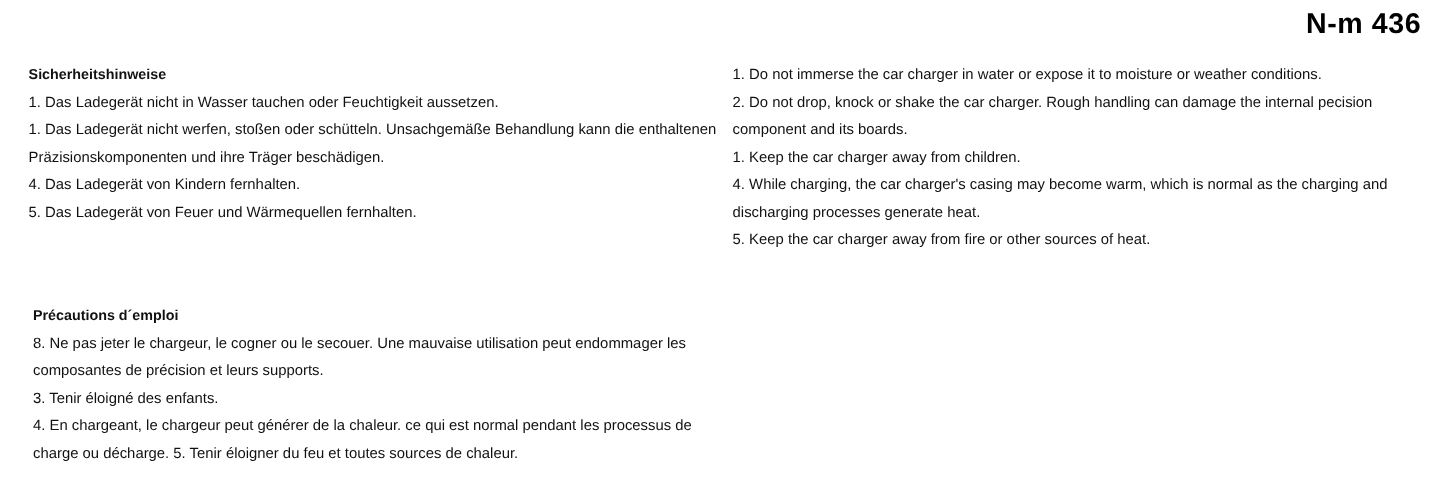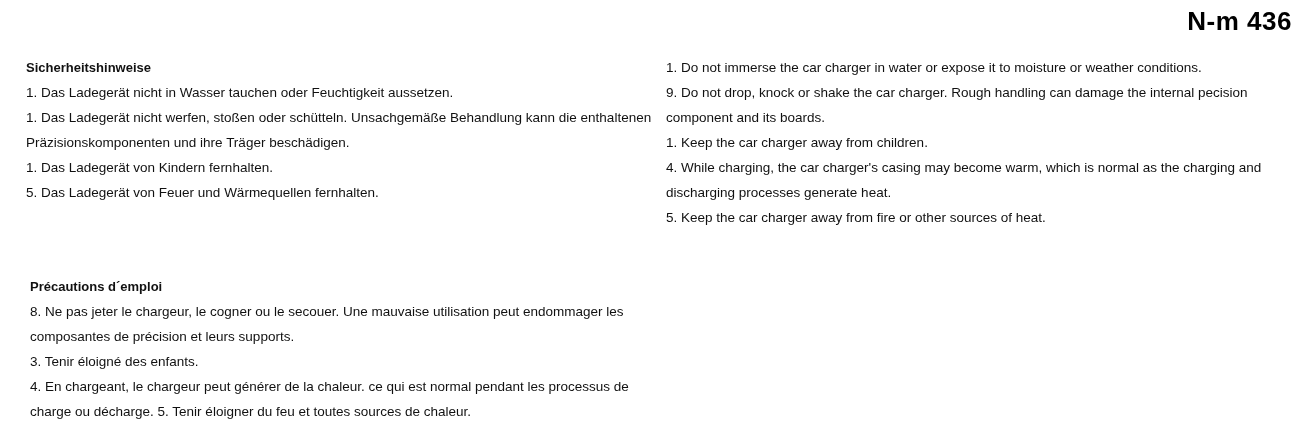--- a/index.html
+++ b/index.html
@@ -69,27 +69,27 @@
   <div class="header">
     <span class="model">N-m 436</span>
   </div>
 
   <div class="columns">
 
     <section class="col-left">
       <h3 class="section-title">Sicherheitshinweise</h3>
       <p class="item">1. Das Ladegerät nicht in Wasser tauchen oder Feuchtigkeit aussetzen.</p>
       <p class="item">1. Das Ladegerät nicht werfen, stoßen oder schütteln. Unsachgemäße Behandlung kann die enthaltenen Präzisionskomponenten und ihre Träger beschädigen.</p>
-      <p class="item">1. Das Ladegerät von Kindern fernhalten.</p>
+      <p class="item">4. Das Ladegerät von Kindern fernhalten.</p>
       <p class="item">5. Das Ladegerät von Feuer und Wärmequellen fernhalten.</p>
     </section>
 
     <section class="col-right">
       <p class="item">1. Do not immerse the car charger in water or expose it to moisture or weather conditions.</p>
-      <p class="item">9. Do not drop, knock or shake the car charger. Rough handling can damage the internal pecision component and its boards.</p>
+      <p class="item">2. Do not drop, knock or shake the car charger. Rough handling can damage the internal pecision component and its boards.</p>
       <p class="item">1. Keep the car charger away from children.</p>
       <p class="item">4. While charging, the car charger's casing may become warm, which is normal as the charging and discharging processes generate heat.</p>
       <p class="item">5. Keep the car charger away from fire or other sources of heat.</p>
     </section>
 
   </div>
 
   <section class="french-section">
     <h3 class="section-title">Précautions d´emploi</h3>
     <p class="item">8. Ne pas jeter le chargeur, le cogner ou le secouer. Une mauvaise utilisation peut endommager les composantes de précision et leurs supports.</p>

